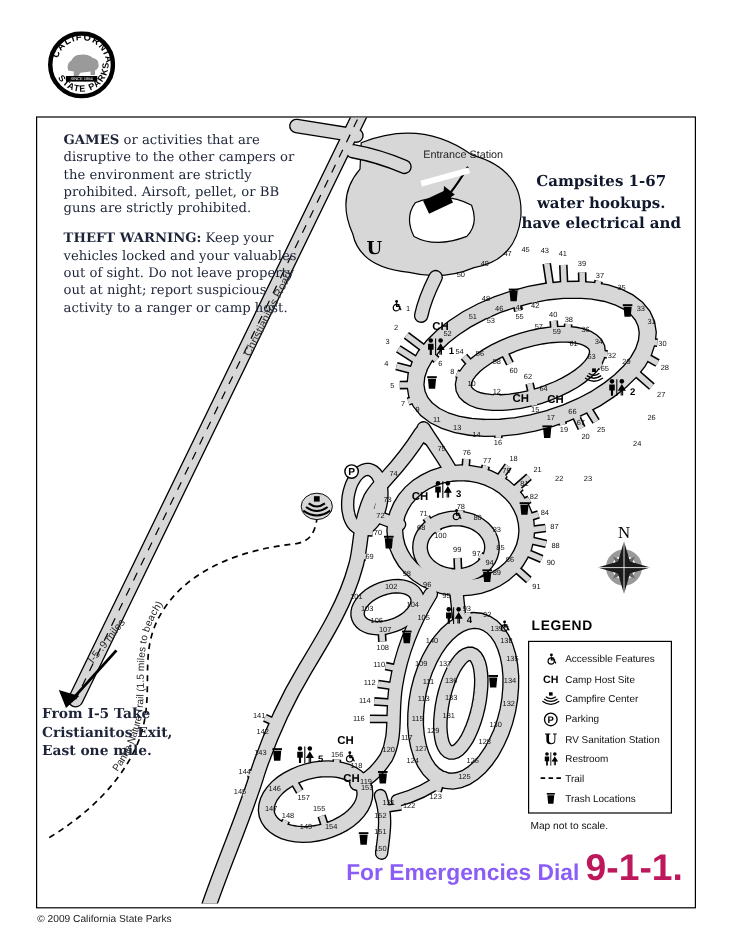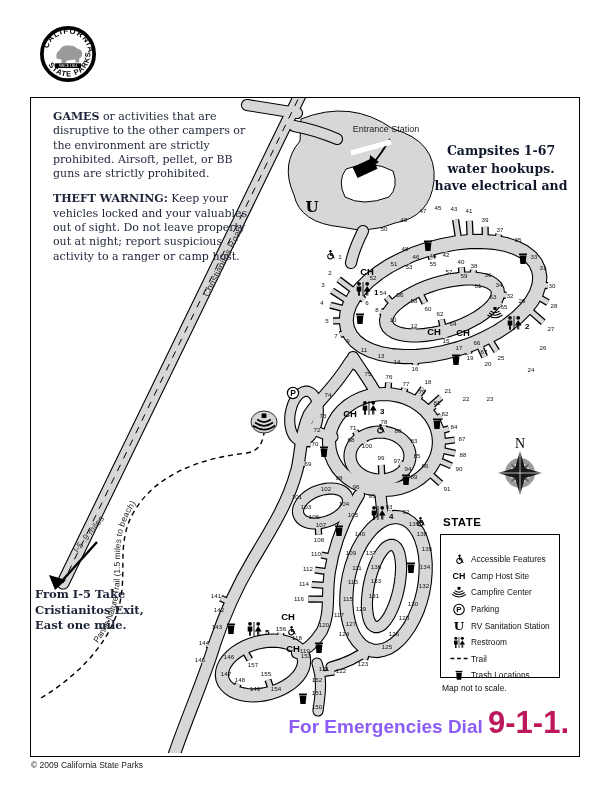--- a/index.html
+++ b/index.html
@@ -18,21 +18,21 @@
   .b{font-weight:bold;}
   .hookups{position:absolute;left:385px;top:44px;width:170px;text-align:center;
            font-family:"DejaVu Serif",serif;font-weight:bold;font-size:12.5px;
            line-height:1.4;color:#10182b;}
   .directions{position:absolute;left:4px;top:489px;width:130px;
            font-family:"DejaVu Serif",serif;font-weight:bold;font-size:11.5px;
            line-height:1.35;color:#1d2438;}
   .legend-title{position:absolute;left:412px;top:418px;font-weight:bold;font-size:11.5px;
            letter-spacing:.5px;color:#000;}
   .legend-box{position:absolute;left:409px;top:436px;width:120px;height:144px;
-           border:1.4px solid #000;background:#fff;padding:16px 4px 2px 6px;box-sizing:border-box;}
+           border:1.4px solid #000;background:#fff;padding:6px 4px 2px 6px;box-sizing:border-box;}
   .legend-row{display:flex;align-items:center;height:16.6px;}
   .legend-ic{width:24px;height:15px;flex:0 0 24px;}
   .legend-lb{font-size:8.3px;color:#111;}
   .scale-note{position:absolute;left:411px;top:585px;font-size:8.5px;color:#111;}
   .emergency{position:absolute;right:10px;top:607px;white-space:nowrap;}
   .em-pre{font-weight:bold;font-size:19px;color:#8b5cf6;}
   .em-num{font-weight:bold;font-size:31px;color:#be185d;}
   .copyright{position:absolute;left:31px;top:760px;font-size:8.5px;color:#222;}
 </style>
 </head>
@@ -607,21 +607,21 @@
       <div>water hookups.</div>
       <div>have electrical and</div>
     </div>
 
     <div class="directions">
       <div>From I-5 Take</div>
       <div>Cristianitos Exit,</div>
       <div>East one mile.</div>
     </div>
 
-    <div class="legend-title">STATE</div>
+    <div class="legend-title">LEGEND</div>
     <div class="legend-box" id="legendBox">
         <div class="legend-row">
           <svg class="legend-ic" viewBox="-12 -8 24 16">
             <g>
               <g transform="translate(0,0) scale(0.9)">
                 <circle cx="0.4" cy="1.6" r="3.1" fill="none" stroke="#000000" stroke-width="1.2"></circle>
                 <circle cx="0.6" cy="-4.4" r="1.4" fill="#000000"></circle>
                 <path d="M0.6,-2.6 L0.6,0.4 L3.8,0.4 M3.2,0.4 L4.8,3.6 M0.6,-1.4 L3,-1.4" fill="none" stroke="#000000" stroke-width="1.2" stroke-linecap="round"></path>
               </g>
             </g>

